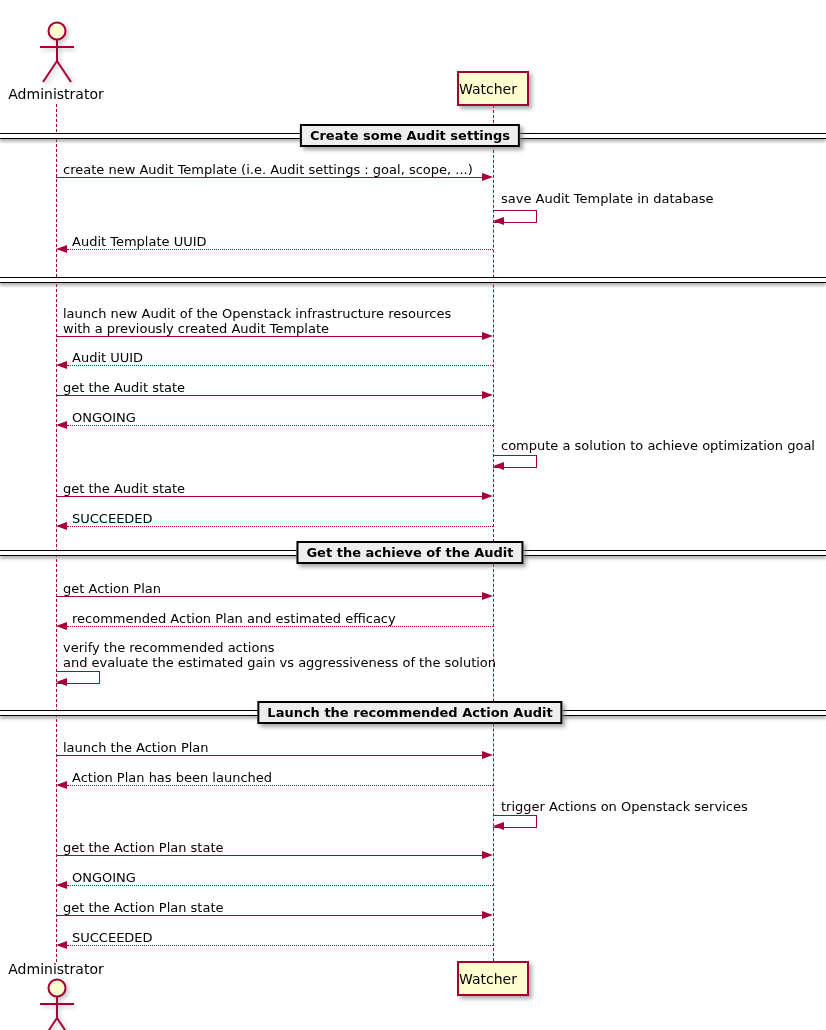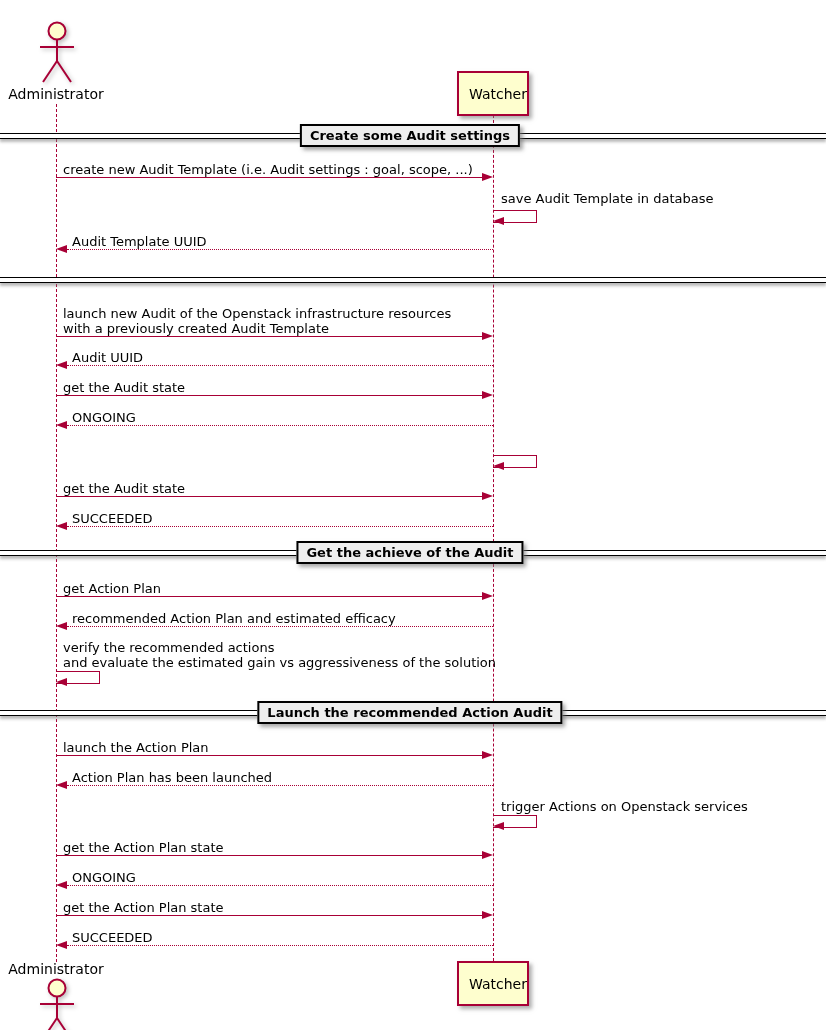--- a/index.html
+++ b/index.html
@@ -21,23 +21,23 @@
     border-top:1px solid #000;border-bottom:1px solid #000;
     box-shadow:0 3px 3px rgba(130,130,130,.55);z-index:2;
   }
   .divider-label{
     position:absolute;left:410px;transform:translateX(-50%);
     background:var(--divider-fill,#EEEEEE);border:2px solid #000;
     padding:2px 8px;font-size:13px;font-weight:bold;line-height:15px;white-space:pre;
     box-shadow:3px 3px 4px rgba(120,120,120,.65);z-index:4;
   }
   .participant{
-    position:absolute;box-sizing:border-box;width:72px;height:45px;
+    position:absolute;box-sizing:border-box;width:72px;height:35px;
     background:var(--participant-fill,#FEFECE);border:2px solid var(--accent,#A80036);
-    display:flex;align-items:center;justify-content:flex-end;font-size:14px;
+    display:flex;align-items:center;justify-content:flex-start;font-size:14px;
     box-shadow:3px 3px 4px rgba(120,120,120,.6);z-index:4;
   }
   .actor-label{position:absolute;transform:translateX(-50%);font-size:14px;line-height:15px;white-space:pre;z-index:4;}
   .actor-svg{position:absolute;z-index:4;filter:drop-shadow(2.5px 2.5px 2px rgba(0,0,0,.25));}
 </style>
 </head>
 <body>
 
 <div id="canvas">
 
@@ -84,20 +84,21 @@
   <div class="arr left" style="left:56px;top:342px"></div>
 
   <div class="m-text" style="left:63px;top:361px">get the Audit state</div>
   <div class="m-line solid" style="left:56px;top:376px;width:429px"></div>
   <div class="arr right" style="left:482px;top:372px"></div>
 
   <div class="m-text" style="left:72px;top:391px">ONGOING</div>
   <div class="m-line dotted" style="left:67px;top:406px;width:426px"></div>
   <div class="arr left" style="left:56px;top:402px"></div>
 
+  <div class="m-text" style="left:501px;top:419px">compute a solution to achieve optimization goal</div>
   <div class="loop" style="left:493px;top:436px"></div>
   <div class="arr left" style="left:493px;top:443px"></div>
 
   <div class="m-text" style="left:63px;top:462px">get the Audit state</div>
   <div class="m-line solid" style="left:56px;top:477px;width:429px"></div>
   <div class="arr right" style="left:482px;top:473px"></div>
 
   <div class="m-text" style="left:72px;top:492px">SUCCEEDED</div>
   <div class="m-line dotted" style="left:67px;top:507px;width:426px"></div>
   <div class="arr left" style="left:56px;top:503px"></div>

